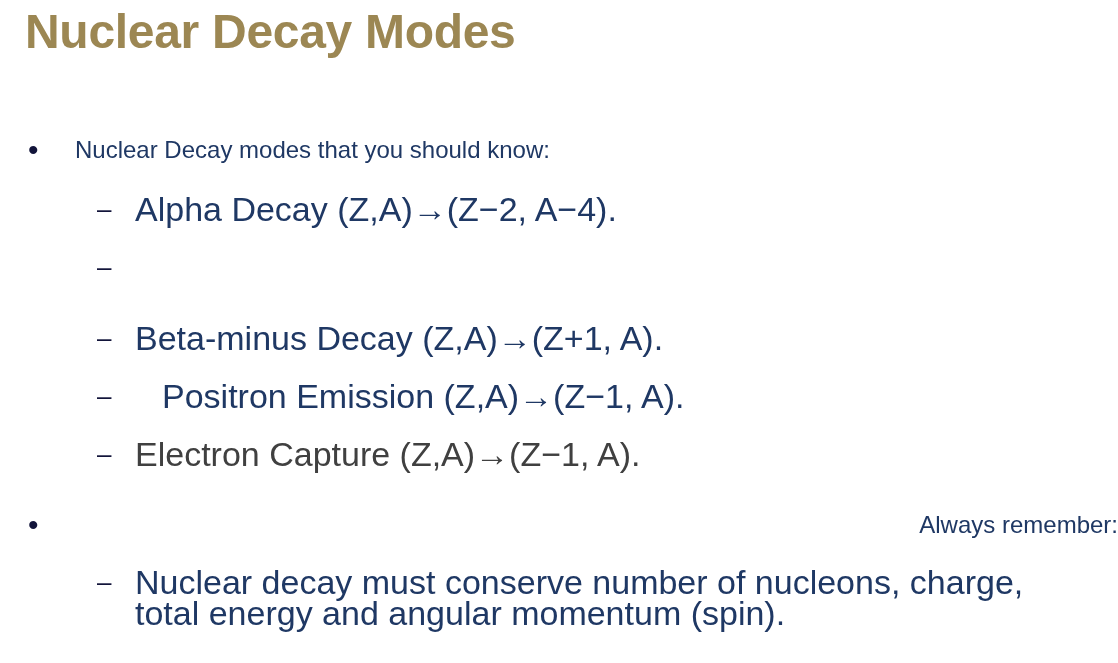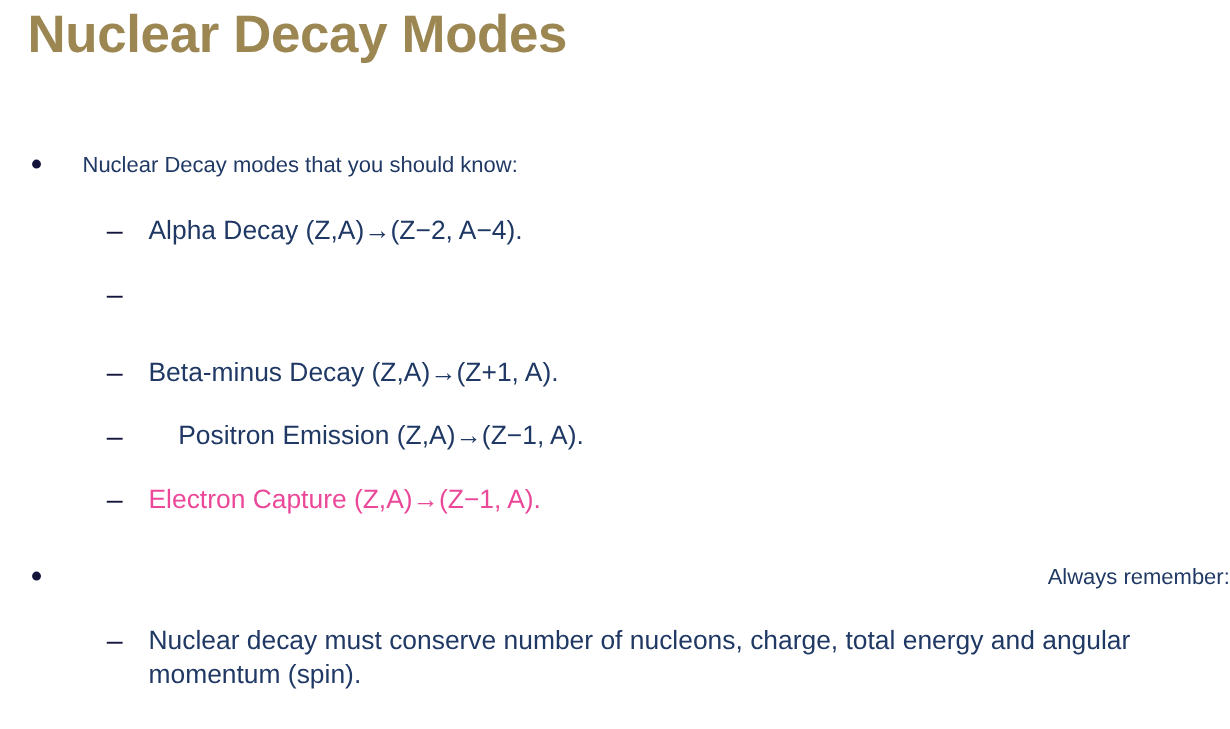--- a/index.html
+++ b/index.html
@@ -61,21 +61,21 @@
     left: 28px;
     top: 0;
     width: 22px;
     font-size: 30px;
     line-height: 34px;
     color: #12143A;
     text-align: left;
   }
   .lvl1 .btext {
     display: block;
-    font-size: 20px;
+    font-size: 24px;
     line-height: 34px;
     color: #1F3864;
     white-space: nowrap;
   }
 
   
   .lvl2 {
     font-size: 26px;
     line-height: 31px;
     padding-left: 135px;
@@ -86,21 +86,21 @@
     left: 97px;
     top: 0;
     width: 26px;
     font-size: 26px;
     line-height: 31px;
     color: #12143A;
     text-align: left;
   }
   .lvl2 .btext {
     display: block;
-    font-size: 24px;
+    font-size: 34px;
     line-height: 31px;
     color: #1F3864;
     padding-right: 40px;
   }
   .lvl2.nowrap .btext { white-space: nowrap; }
 
   
   .sp-b1  { margin-top: 15px; }
   .sp-sub { margin-top: 27px; }
   .sp-b2  { margin-top: 38px; }
@@ -134,21 +134,21 @@
       <span class="btext" style="color: rgb(31, 56, 100); margin-top: 40px;">Beta-minus Decay (Z,A)→(Z+1, A).</span>
     </div>
 
     <div class="bullet-row lvl2 nowrap sp-sub">
       <span class="marker">–</span>
       <span class="btext" style="color: rgb(31, 56, 100); margin-left: 27px;">Positron Emission (Z,A)→(Z−1, A).</span>
     </div>
 
     <div class="bullet-row lvl2 nowrap sp-sub">
       <span class="marker">–</span>
-      <span class="btext" style="color: #ec4899;">Electron Capture (Z,A)→(Z−1, A).</span>
+      <span class="btext" style="color: #404040;">Electron Capture (Z,A)→(Z−1, A).</span>
     </div>
 
     <div class="bullet-row lvl1 sp-b2">
       <span class="marker">•</span>
       <span class="btext" style="color: rgb(31, 56, 100); text-align: right;">Always remember:</span>
     </div>
 
     <div class="bullet-row lvl2 sp-last">
       <span class="marker">–</span>
       <span class="btext" style="color: rgb(31, 56, 100);">Nuclear decay must conserve number of nucleons, charge, total energy and angular momentum (spin).</span>

